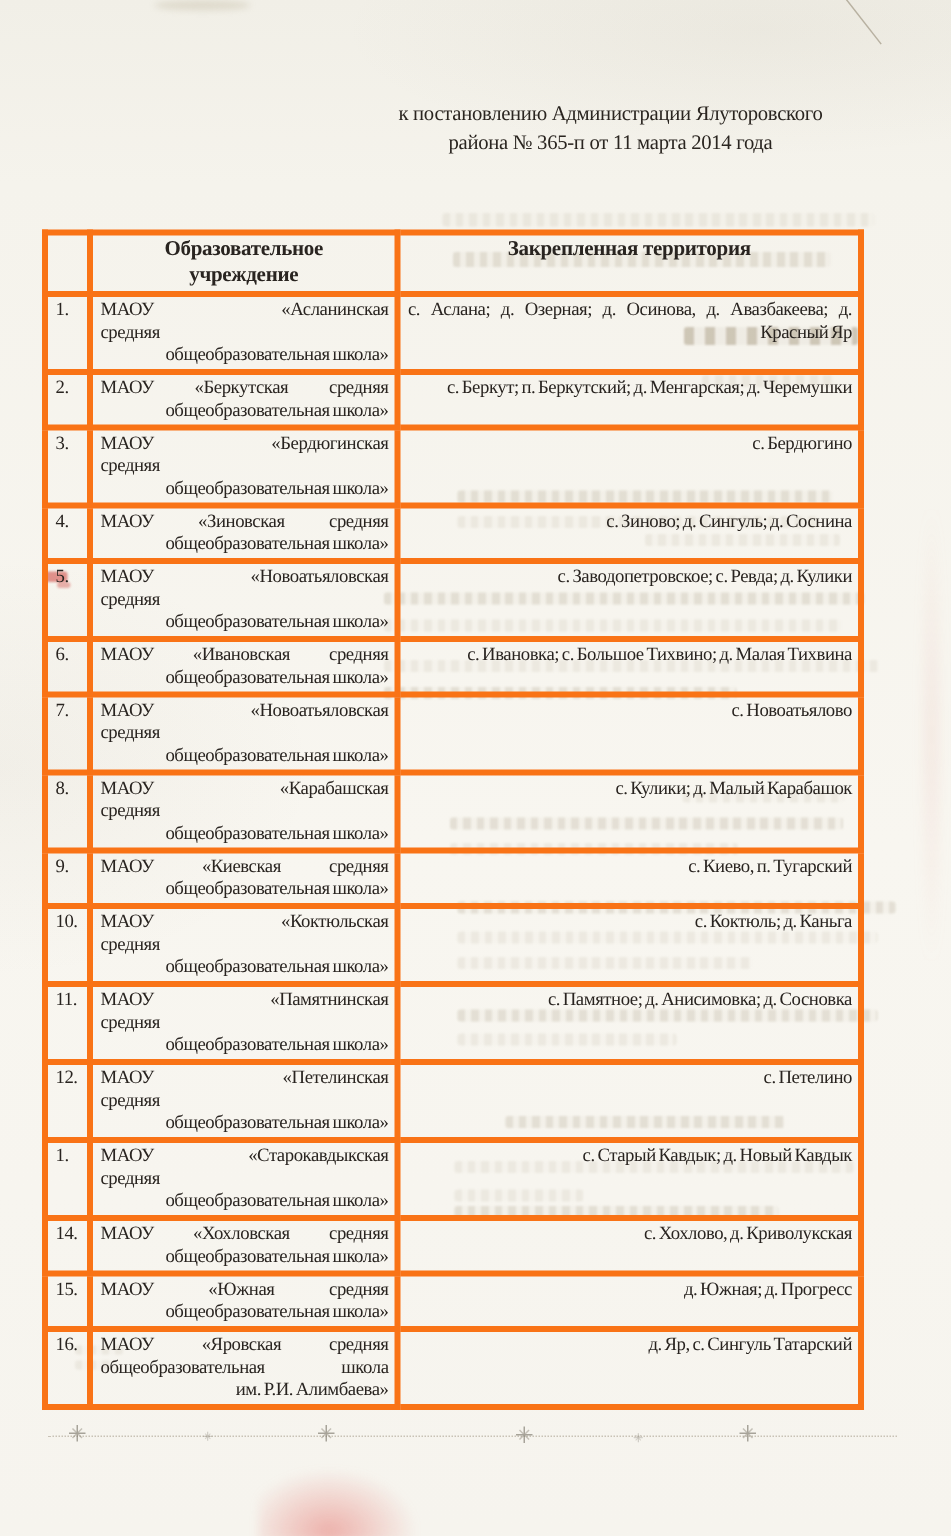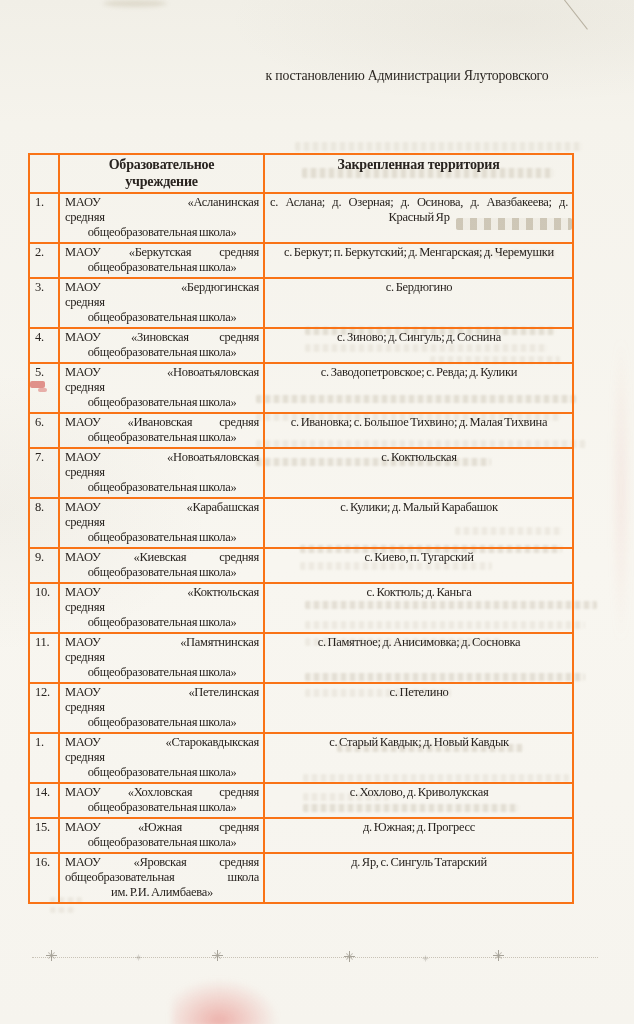--- a/index.html
+++ b/index.html
@@ -63,31 +63,31 @@
   .doc-header .line{text-align:center;}
   .doc-header .line:first-child{text-align:center;}
   
   table.appendix{
     position:absolute;left:28px;top:153px;width:546px;
     border-collapse:collapse;table-layout:fixed;
     font-size:12.5px;line-height:15px;letter-spacing:-0.3px;word-spacing:-1px;
     color:#292420;
   }
   table.appendix td,table.appendix th{
-    border:2px solid #f97316;padding:1px 4px 2px 5px;vertical-align:top;
+    border:4px solid #f97316;padding:1px 4px 2px 5px;vertical-align:top;
     overflow:hidden;
   }
   table.appendix thead th{
     font-size:14px;font-weight:bold;letter-spacing:-0.2px;word-spacing:normal;
     line-height:16.5px;padding:2px 3px;vertical-align:top;
   }
   thead .line{text-align:center !important;}
   td.num{vertical-align:middle;padding-left:5px;font-size:12.5px;}
   tbody td .line:not(:last-child){text-align:justify;text-align-last:justify;}
-  tbody td .line{text-align:center;}
+  tbody td .line{text-align:right;}
 </style>
 </head>
 <body>
 
 <div class="ghost faint" style="left:295px;top:142px;width:288px;height:9px;"></div>
 <div class="ghost" style="left:302px;top:168px;width:252px;height:10px;"></div>
 <div class="ghost bold" style="left:456px;top:218px;width:116px;height:12px;"></div>
 <div class="ghost faint" style="left:468px;top:250px;width:88px;height:8px;"></div>
 <div class="ghost" style="left:305px;top:327px;width:250px;height:8px;"></div>
 <div class="ghost faint" style="left:305px;top:344px;width:243px;height:8px;"></div>
@@ -132,20 +132,21 @@
   </div>
 <div class="regmark small" style="left:420px;top:953px;">
     <span class="x"></span>
   </div>
 <div class="regmark" style="left:493px;top:950px;">
     <span class="x"></span>
   </div>
 
 <div class="doc-header">
     <div class="line">к постановлению Администрации Ялуторовского</div>
+    <div class="line">района № 365-п от 11 марта 2014 года</div>
   </div>
 
 <table class="appendix">
   <colgroup>
     <col style="width:30px">
       <col style="width:205px">
       <col style="width:309px">
   </colgroup>
   <thead>
     <tr>
@@ -225,21 +226,21 @@
         </td>
     </tr>
     <tr>
       <td class="num">7.</td>
       <td>
           <div class="line">МАОУ «Новоатьяловская</div>
           <div class="line">средняя</div>
           <div class="line">общеобразовательная школа»</div>
         </td>
       <td>
-          <div class="line">с. Коктюльская</div>
+          <div class="line">с. Новоатьялово</div>
         </td>
     </tr>
     <tr>
       <td class="num">8.</td>
       <td>
           <div class="line">МАОУ «Карабашская</div>
           <div class="line">средняя</div>
           <div class="line">общеобразовательная школа»</div>
         </td>
       <td>

